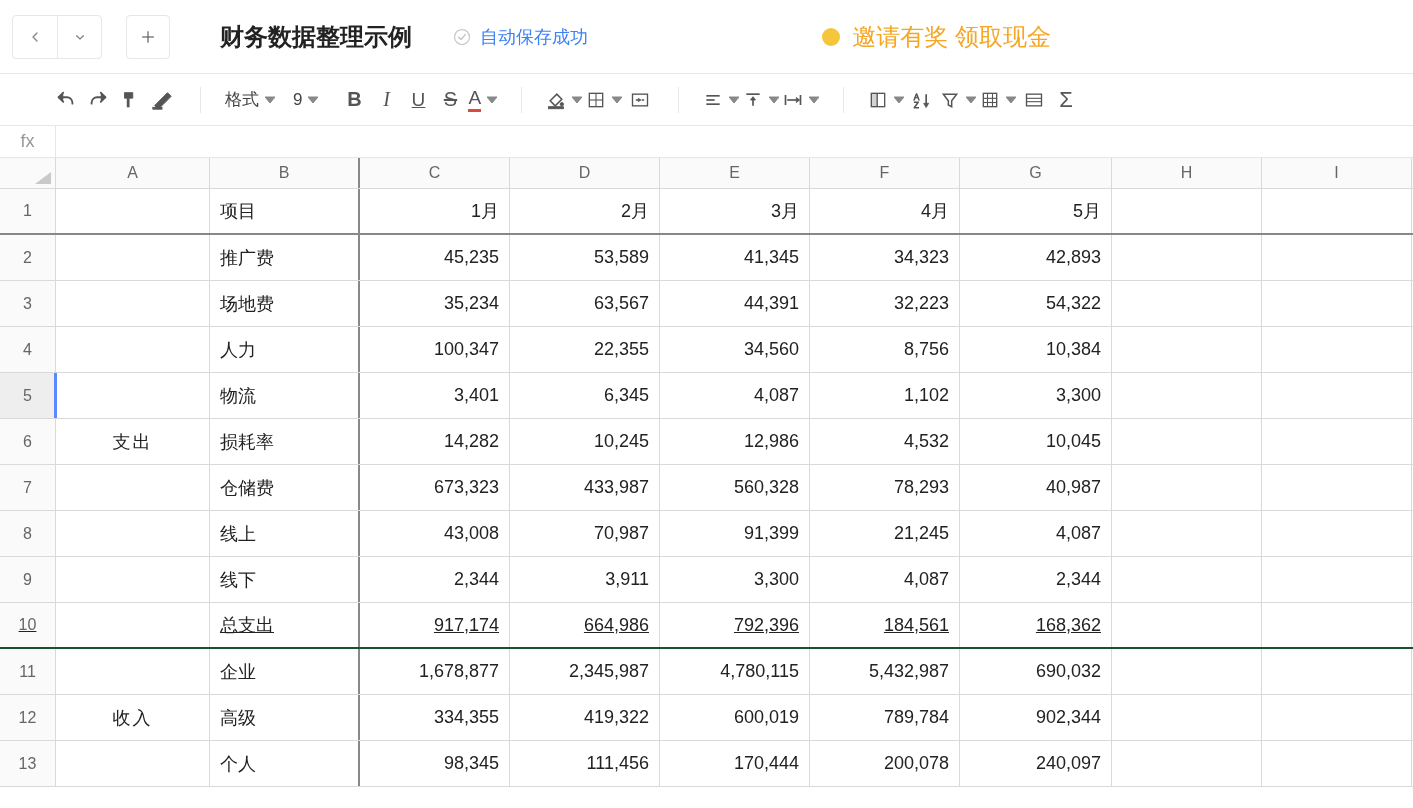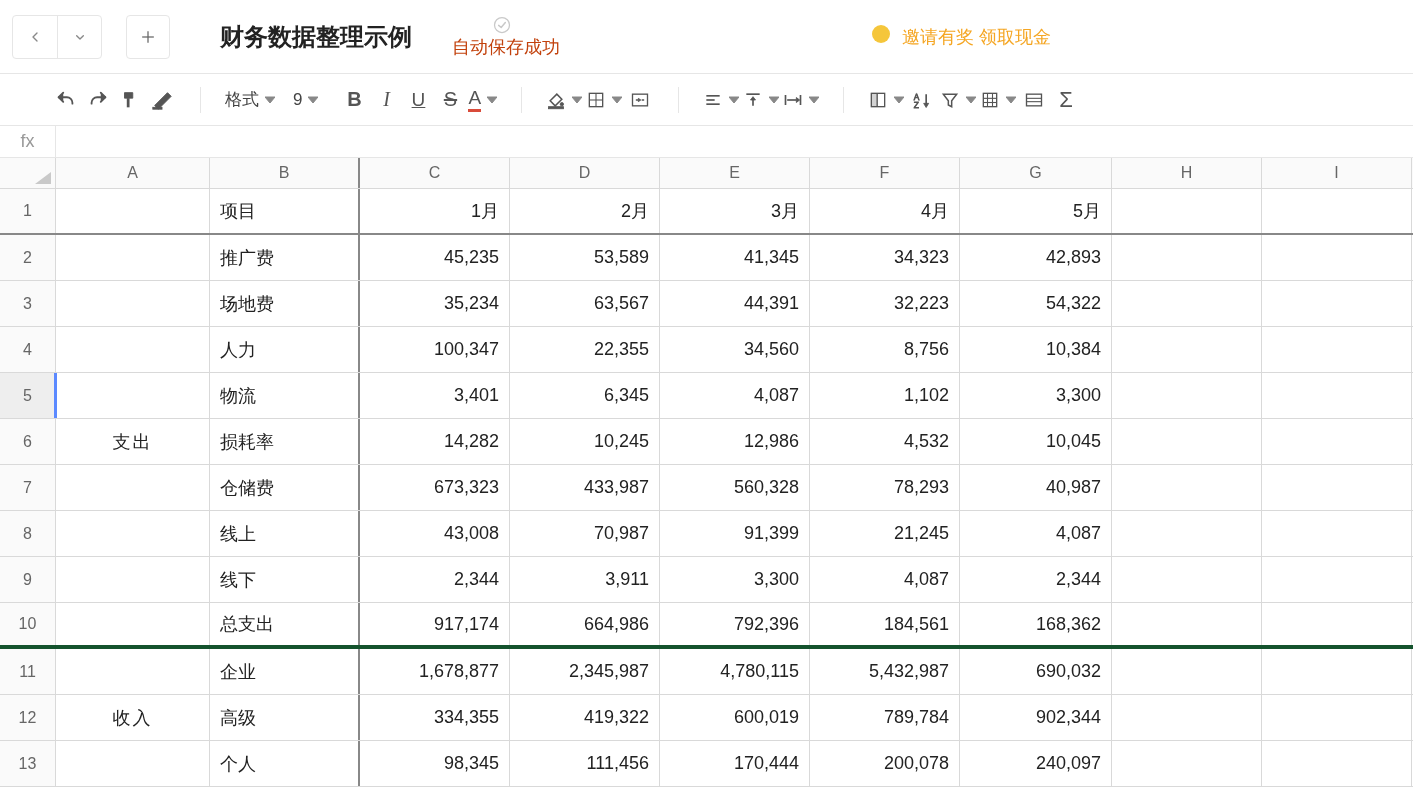--- a/index.html
+++ b/index.html
@@ -7,24 +7,24 @@
 
 
 .titlebar { display: flex; align-items: center; height: 74px; padding: 0 12px; border-bottom: 1px solid #e6e6e6; }
 .nav-group { display: flex; align-items: center; height: 44px; border: 1px solid #e6e6e6; border-radius: 4px; margin-right: 24px; }
 .nav-btn { width: 44px; height: 100%; display: flex; align-items: center; justify-content: center; cursor: default; color: #9a9a9a; }
 .nav-btn + .nav-btn { border-left: 1px solid #e6e6e6; }
 .nav-btn svg { width: 16px; height: 16px; stroke: #888; stroke-width: 2; fill: none; }
 .new-tab { width: 44px; height: 44px; border: 1px solid #e6e6e6; border-radius: 4px; display: flex; align-items: center; justify-content: center; margin-right: 50px; cursor: default; }
 .new-tab svg { width: 20px; height: 20px; stroke: #666; stroke-width: 1.5; fill: none; }
 .doc-title { font-size: 24px; font-weight: 700; color: #222; margin-right: 40px; }
-.save-status { display: flex; align-items: center; color: #c2410c; font-size: 18px; flex-direction: column; }
+.save-status { display: flex; align-items: center; color: #3b82f6; font-size: 18px; }
 .save-status svg { width: 20px; height: 20px; margin-right: 8px; }
 
-.promo { margin-left: auto; margin-right: 350px; display: flex; align-items: flex-start; color: #f5a623; font-size: 18px; }
+.promo { margin-left: auto; margin-right: 350px; display: flex; align-items: center; color: #f5a623; font-size: 24px; }
 .promo-dot { width: 18px; height: 18px; border-radius: 50%; background: #f5c63b; margin-right: 12px; }
 
 
 .toolbar { display: flex; align-items: center; height: 52px; padding: 0 40px 0 50px; gap: 0; border-bottom: 1px solid #e6e6e6; }
 .tb-group { display: flex; align-items: center; }
 .sep { width: 1px; height: 26px; background: #e6e6e6; margin: 0 22px; }
 .tb-btn { display: inline-flex; align-items: center; justify-content: center; width: 32px; height: 32px; color: #555; cursor: default; }
 .tb-btn svg { width: 22px; height: 22px; stroke: #555; fill: #555; }
 .tb-btn-wide { width: auto; padding: 0 2px; }
 .tb-text { font-size: 17px; color: #444; }
@@ -47,21 +47,21 @@
 .rows { }
 .row { display: flex; border-bottom: 1px solid #d9d9d9; height: 46px; }
 .row-h { width: 56px; border-right: 1px solid #d9d9d9; background: #fafafa; display: flex; align-items: center; justify-content: center; color: #666; font-size: 16px; }
 .row-h.sel { background: #eeeeee; position: relative; }
 .row-h.sel::after { content:""; position:absolute; right:-2px; top:0; bottom:0; width:3px; background:#5b89ff; }
 .cell { border-right: 1px solid #d9d9d9; display: flex; align-items: center; padding: 0 10px; }
 .cell.num { justify-content: flex-end; }
 .cell.txt { justify-content: flex-start; }
 .cell.colB { border-right: 2px solid #888; }
 .row.hdr { border-bottom: 2px solid #888; }
-.row.thick-bottom { border-bottom: 4px solid #14532d; }
+.row.thick-bottom { border-bottom: 2px solid #14532d; text-decoration: underline; }
 .cat { justify-content: center; letter-spacing: 2px; }
 </style>
 </head>
 <body>
 
 <div class="titlebar">
   <div class="nav-group">
     <div class="nav-btn">
       <svg viewBox="0 0 24 24">
           <polyline points="15 6 9 12 15 18" stroke-linecap="round" stroke-linejoin="round"></polyline>

